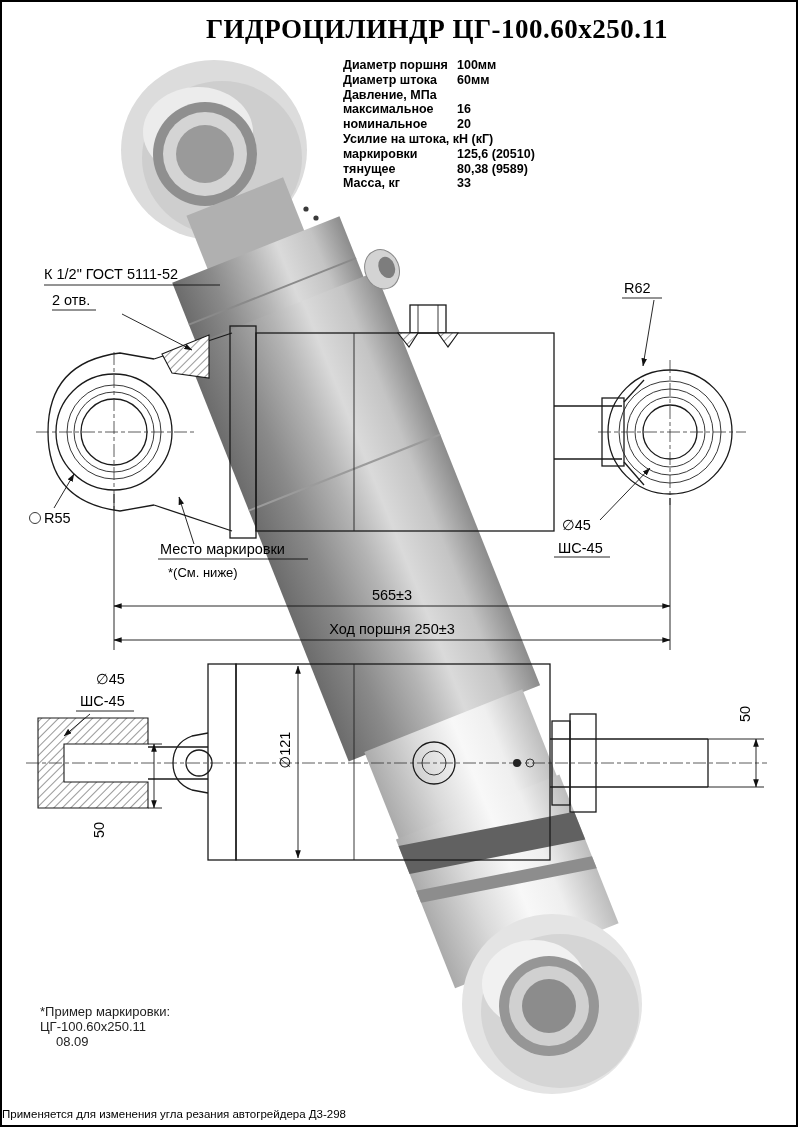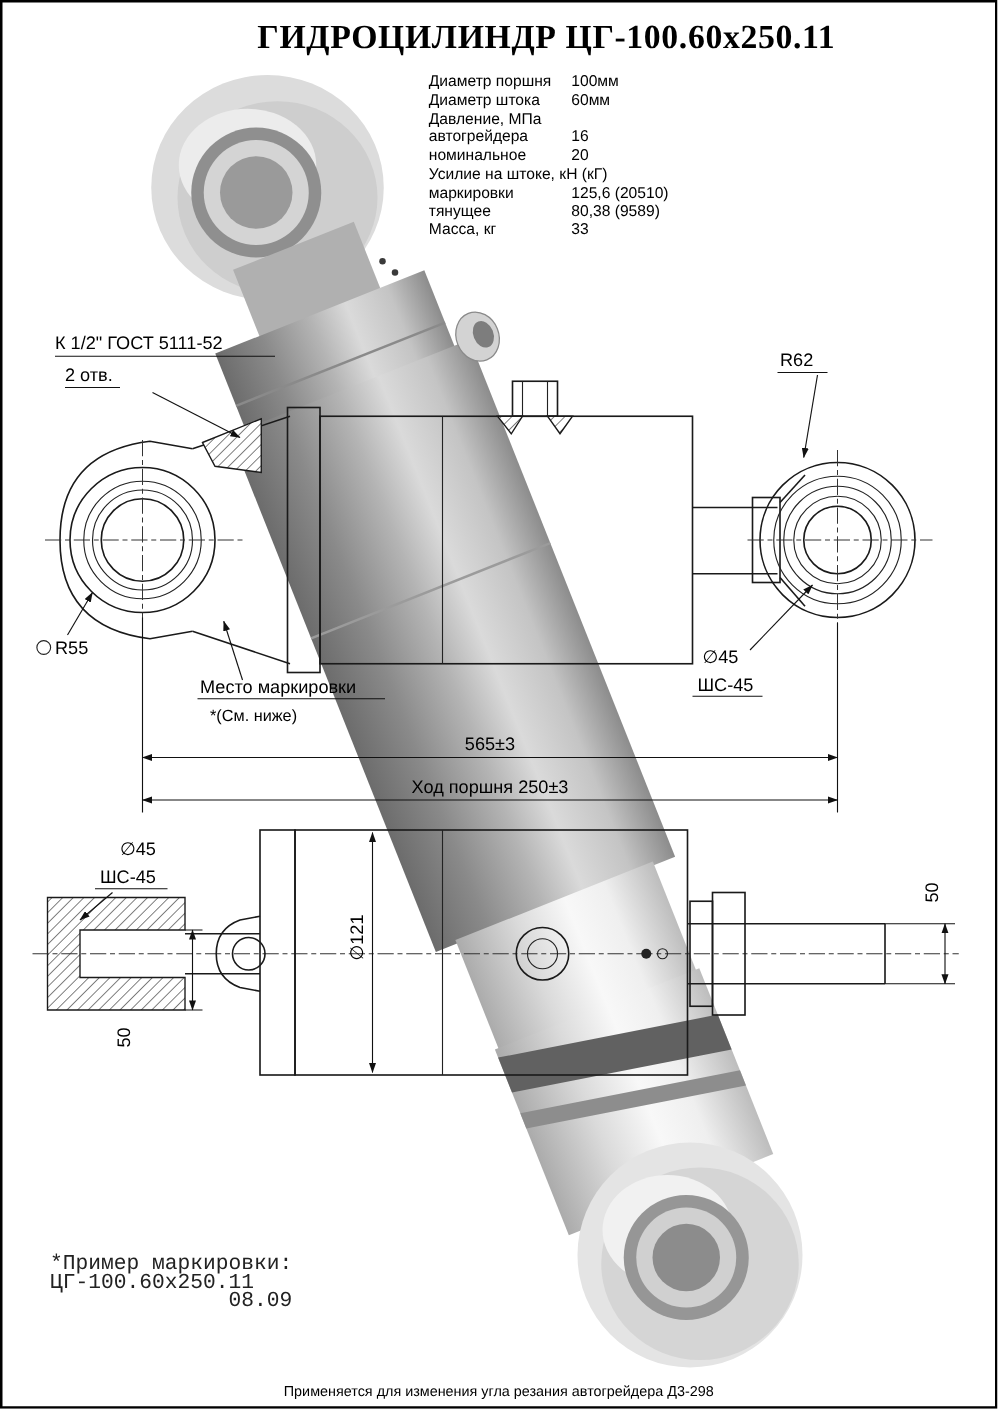--- a/index.html
+++ b/index.html
@@ -7,26 +7,26 @@
     position:relative;width:798px;height:1127px;box-sizing:border-box;
     background:#fff;border:2px solid #000;overflow:hidden;
     font-family:"Liberation Sans",sans-serif;color:#000;
   }
   .title{
     position:absolute;top:12px;left:0;width:100%;margin:0;box-sizing:border-box;
     padding-left:76px;text-align:center;
     font-family:"Liberation Serif",serif;font-weight:bold;font-size:27px;letter-spacing:.5px;
   }
   .specs{position:absolute;left:341px;top:56px;font-size:12.5px;line-height:14.8px;}
-  .spec-row{display:flex;white-space:nowrap;}
+  .spec-row{display:flex;white-space:nowrap;font-weight:bold;}
   .spec-label{flex:0 0 114px;}
   .spec-value{}
-  .marking{position:absolute;left:38px;top:1002px;font-size:17px;line-height:15px;color:#222;font-family:Liberation Mono, monospace;}
-  .marking .indent{padding-left:16px;text-align:right;}
-  .footer{position:absolute;left:0;bottom:5px;width:100%;text-align:center;font-size:11.5px;}
+  .marking{position:absolute;left:38px;top:1002px;font-size:13px;line-height:15px;color:#222;}
+  .marking .indent{padding-left:16px;}
+  .footer{position:absolute;left:0;bottom:5px;width:100%;font-size:11.5px;}
   svg.draw{position:absolute;left:0;top:0;}
   
   .ln{stroke:#1a1a1a;stroke-width:1.3;fill:none;}
   .thin{stroke:#222;stroke-width:.9;fill:none;}
   .cl{stroke:#333;stroke-width:.8;fill:none;stroke-dasharray:13 3 4 3;}
   .dim{stroke:#111;stroke-width:.9;fill:none;}
   .hatched{fill:url(#hatch);stroke:#1a1a1a;stroke-width:1.1;}
   text.lbl{font-family:"Liberation Sans",sans-serif;font-size:14.5px;fill:#000;}
   text.lbl-sm{font-family:"Liberation Sans",sans-serif;font-size:13px;fill:#000;}
 </style>
@@ -222,29 +222,29 @@
       </div>
     <div class="spec-row">
         <span class="spec-label">Диаметр штока</span>
         <span class="spec-value">60мм</span>
       </div>
     <div class="spec-row">
         <span class="spec-label">Давление, МПа</span>
         <span class="spec-value"></span>
       </div>
     <div class="spec-row">
-        <span class="spec-label">автогрейдера</span>
+        <span class="spec-label">максимальное</span>
         <span class="spec-value">16</span>
       </div>
     <div class="spec-row">
         <span class="spec-label">номинальное</span>
         <span class="spec-value">20</span>
       </div>
     <div class="spec-row">
-        <span class="spec-label">Усилие на штоке, кН (кГ)</span>
+        <span class="spec-label">Усилие на штока, кН (кГ)</span>
         <span class="spec-value"></span>
       </div>
     <div class="spec-row">
         <span class="spec-label">маркировки</span>
         <span class="spec-value">125,6 (20510)</span>
       </div>
     <div class="spec-row">
         <span class="spec-label">тянущее</span>
         <span class="spec-value">80,38 (9589)</span>
       </div>

